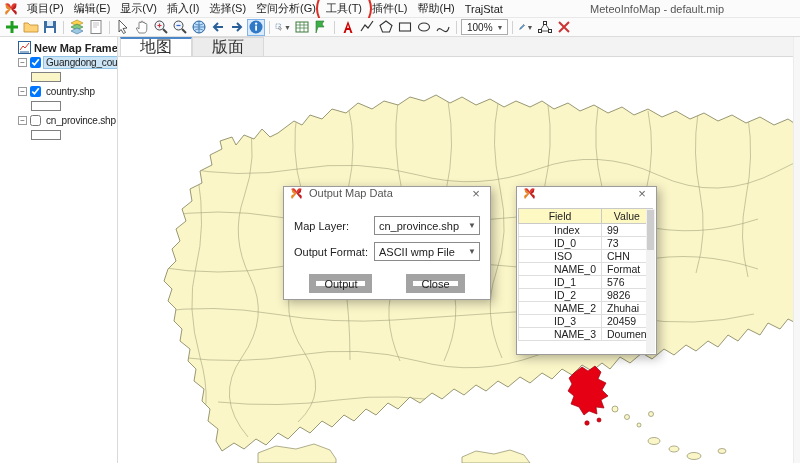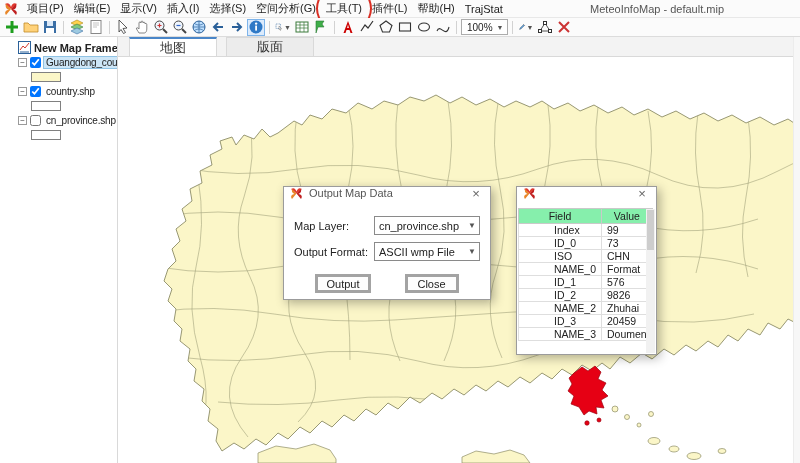--- a/index.html
+++ b/index.html
@@ -39,22 +39,22 @@
   line-height:7px; text-align:center; color:#444; flex:none; }
 .tree-cb { width:11px; height:11px; flex:none; margin:0; }
 .layer-name { font-size:10px; padding:0 2px; letter-spacing:-0.2px; }
 .layer-name.selected { background:#cde6f7; outline:1px solid #90c3e4; }
 .swatch-row { padding-left:28px; height:14px; display:flex; align-items:center; }
 .swatch { width:30px; height:10px; border:1px solid #808080; background:#fff; }
 
 
 .tabbar { position:absolute; left:118px; top:37px; width:682px; height:20px; background:#f3f3f3;
   border-bottom:1px solid #d9d9d9; display:flex; align-items:stretch; padding-left:2px; }
-.tab { padding:0 30px; display:flex; align-items:center; font-size:13px; background:#ececec;
-  border:1px solid #d9d9d9; border-bottom:none; color:#333;margin-left:9px; }
+.tab { padding:0 19px; display:flex; align-items:center; font-size:16px; background:#ececec;
+  border:1px solid #d9d9d9; border-bottom:none; color:#333; }
 .tab.active { background:#fff; border-top:2px solid #4a86c8; }
 
 
 .map-area { position:absolute; left:118px; top:57px; width:682px; height:406px; background:#fff; overflow:hidden; }
 .win-sb { position:absolute; right:0; top:37px; width:7px; height:426px; background:#f7f7f7;
   border-left:1px solid #ececec; }
 
 
 .dialog { position:absolute; background:#fff; border:1px solid #9b9b9b;
   box-shadow:3px 3px 10px rgba(0,0,0,.3); }
@@ -62,26 +62,26 @@
 .dlg-icon { width:13px; height:13px; flex:none; }
 .dlg-title-text { font-size:11px; color:#555; flex:1; white-space:nowrap; }
 .dlg-close { font-size:13px; color:#666; width:16px; text-align:center; line-height:14px; }
 .dlg1 { left:283px; top:186px; width:208px; height:114px; }
 .dlg-row { display:flex; align-items:center; padding:0 10px; margin-top:7px; }
 .dlg-label { font-size:11px; width:80px; flex:none; }
 .combobox { flex:1; height:19px; border:1px solid #8a8a8a; background:#fff; display:flex;
   align-items:center; font-size:11px; padding-left:4px; justify-content:space-between; }
 .cb-arrow { width:14px; text-align:center; color:#555; font-size:8px; flex:none; }
 .dlg-buttons { display:flex; justify-content:center; gap:34px; margin-top:13px; }
-.btn { min-width:54px; height:19px; border:3px solid #a3a3a3; background:#fdfdfd; font-size:11px;
+.btn { min-width:54px; height:19px; border:7px solid #a3a3a3; background:#fdfdfd; font-size:11px;
   display:flex; align-items:center; justify-content:center; padding:0 8px; }
 
 .dlg2 { left:516px; top:186px; width:141px; height:169px; overflow:hidden; }
 table.attr { border-collapse:collapse; width:130px; font-size:10.5px; margin-left:1px; }
-.attr th { font-weight:normal; border:1px solid #c9c9c9; height:15px; text-align:center; background:#86efac; }
+.attr th { font-weight:normal; border:1px solid #c9c9c9; height:15px; text-align:center; background:#fef9c3; }
 .attr td { border:1px solid #dedede; height:13px; padding:0 5px; white-space:nowrap; }
 .attr td.f { width:56px;padding-left:35px; }
 .dlg2-sb { position:absolute; right:1px; top:22px; width:9px; bottom:1px; background:#f1f1f1; }
 .dlg2-sb .thumb { position:absolute; top:1px; left:1px; width:7px; height:40px; background:#cdcdcd; }
 </style>
 </head>
 <body>
 
 <div class="app">
 

